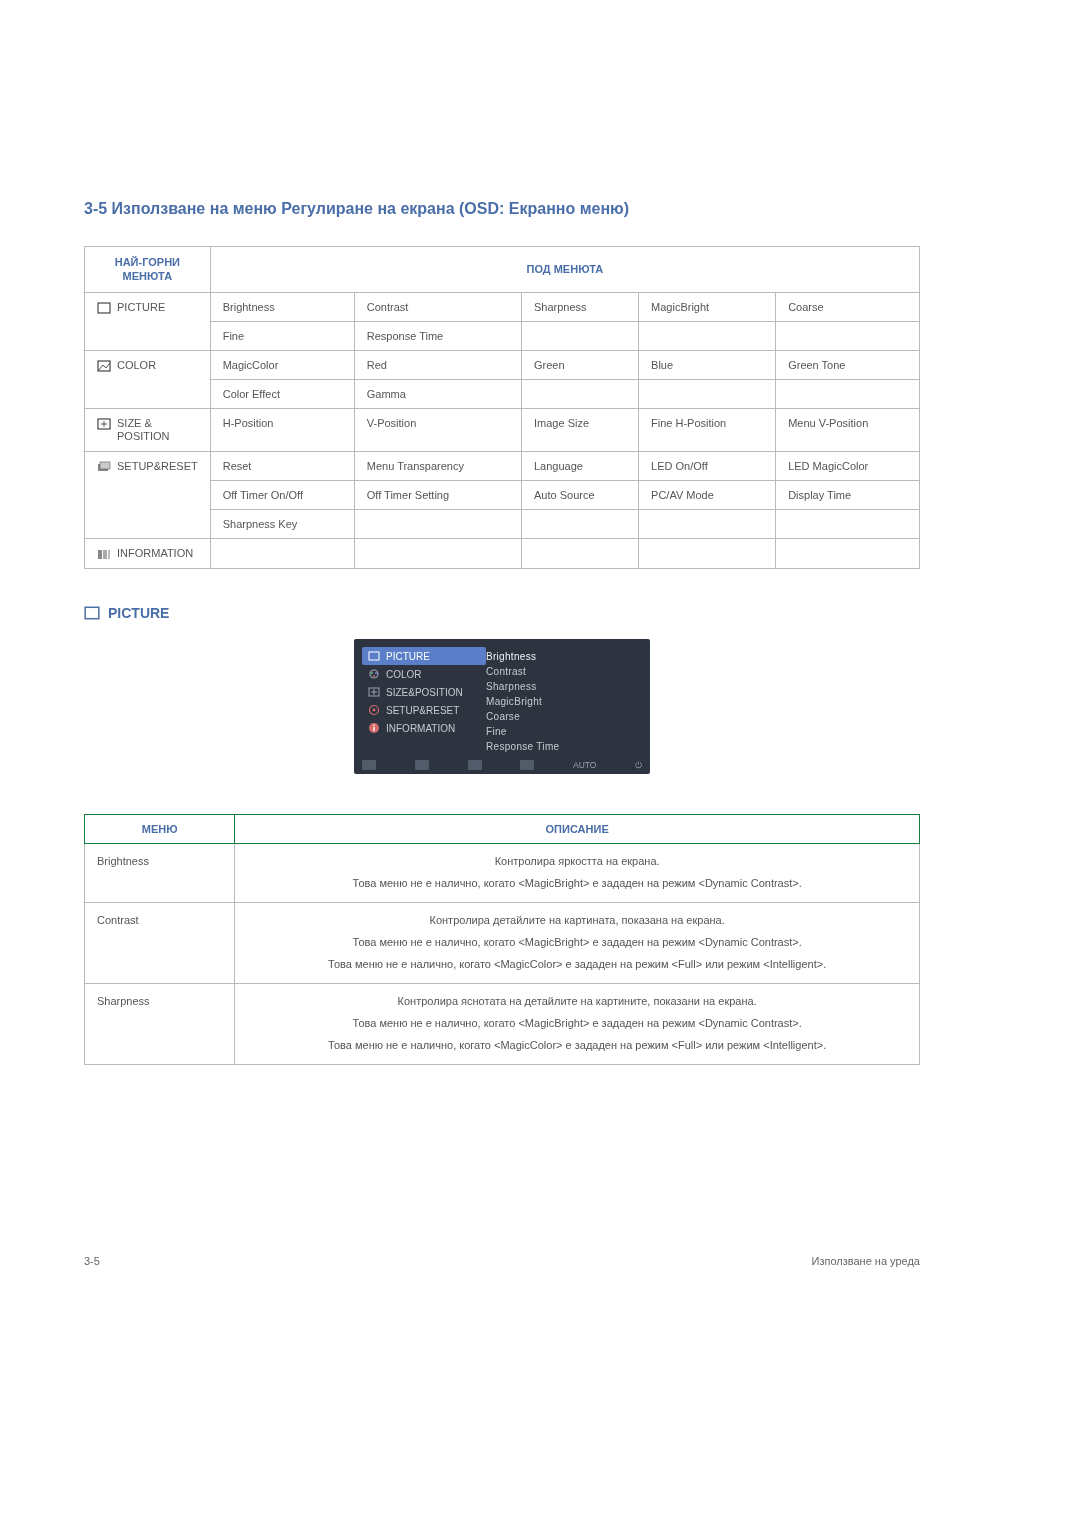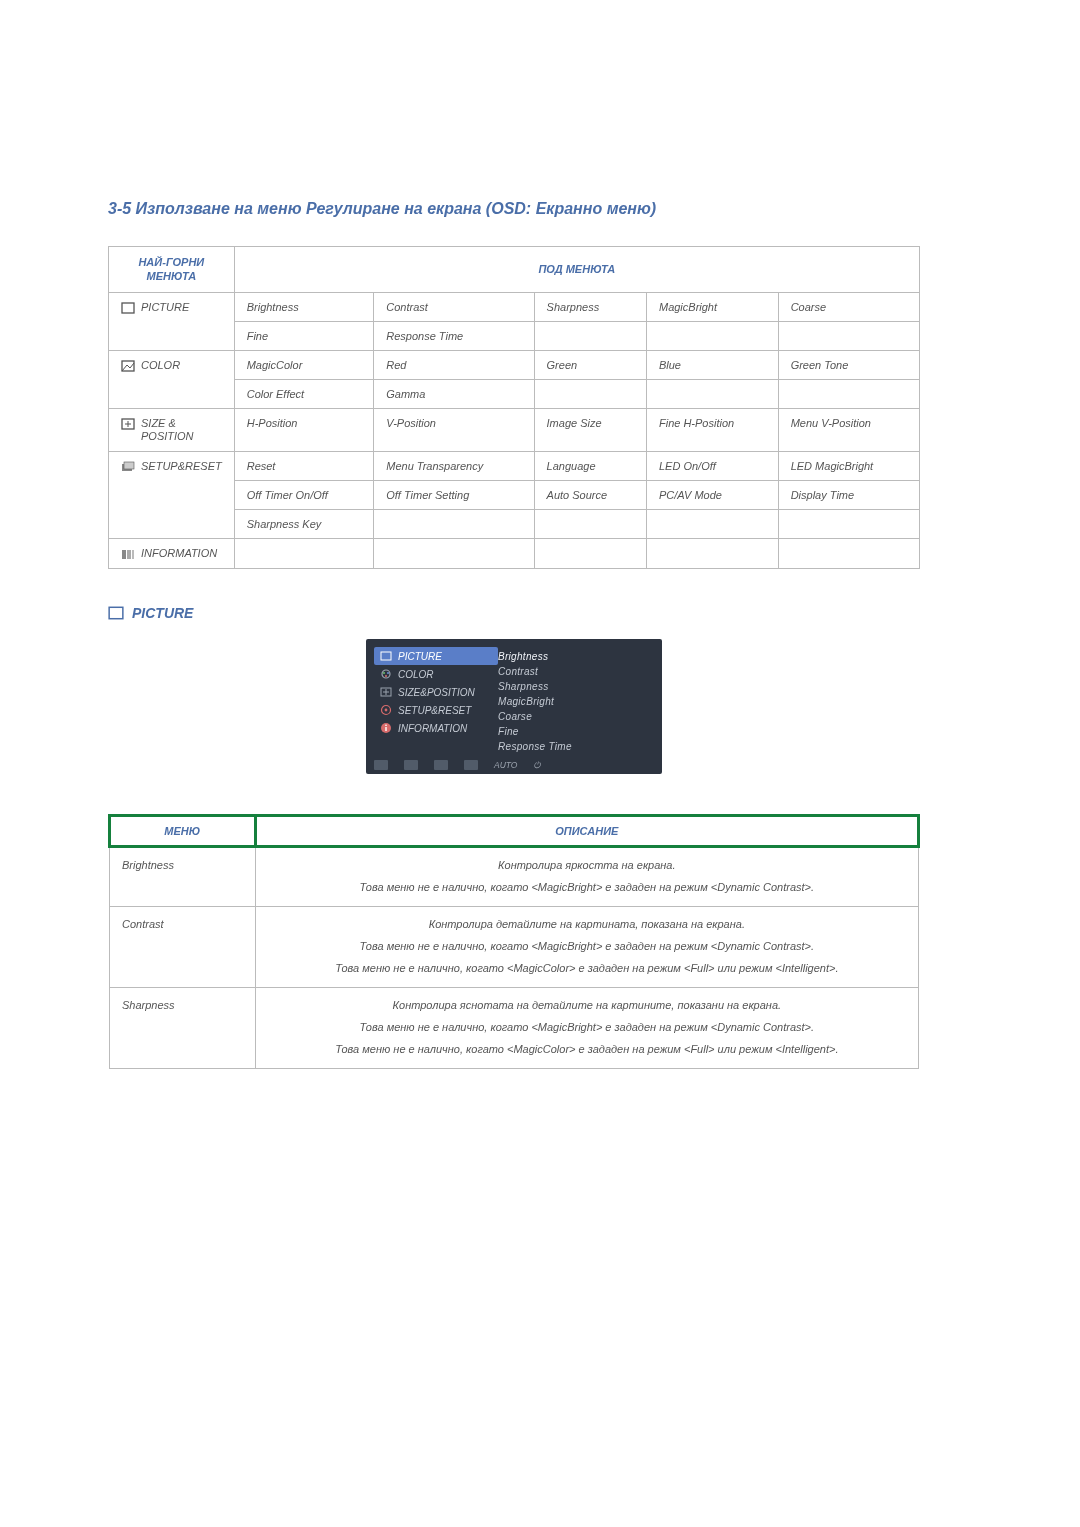--- a/index.html
+++ b/index.html
@@ -5,22 +5,21 @@
   * { box-sizing: border-box; }
   body {
     margin: 0;
     background: #fff;
     font-family: Arial, Helvetica, sans-serif;
     color: #555;
     font-size: 12px;
     width: 1080px;
   }
   .page {
-    padding: 200px 160px 60px 108px;
-    font-style: italic;
+    padding: 200px 160px 60px 84px;
   }
   .section-title {
     color: #4a6ea8;
     font-size: 16px;
     font-weight: bold;
     margin-bottom: 28px;
   }
   .caption {
     font-size: 12px;
     margin-bottom: 12px;
@@ -93,40 +92,40 @@
   .osd-item.active {
     background: #5a7ec8; color: #fff;
   }
   .osd-item .ico {
     width: 12px; height: 12px; display: inline-block;
   }
   .osd-right div { padding: 2px 0; letter-spacing: .3px; }
   .osd-right div.active { color: #f0f3f8; }
   .osd-footer {
     margin-top: 6px;
-    display: flex; justify-content: flex-start; gap: 16px;
+    display: flex; justify-content: space-between; gap: 16px;
     font-size: 8.5px; color: #9aa2ad;
   }
   .osd-btn {
     width: 14px; height: 10px; background: #515b69; border-radius: 1px;
     display: inline-block;
   }
   .osd-footer .txt { line-height: 10px; }
 
   table.desc {
     width: 100%;
     border-collapse: collapse;
   }
   table.desc th {
     background: #fff;
     color: #4a6ea8;
     font-weight: bold;
     font-size: 11px;
     text-align: center;
-    border: 3px solid #15803d;
+    border: 1px solid #15803d;
     padding: 8px 6px;
   }
   table.desc th.m { width: 18%; }
   table.desc td {
     border: 1px solid #bbb;
     padding: 10px 12px;
     vertical-align: top;
     font-size: 11px;
     color: #555;
     line-height: 1.45;
@@ -230,21 +229,21 @@
                 <rect x="1" y="3" width="10" height="7" fill="#888"></rect>
                 <rect x="3" y="1" width="10" height="7" fill="#ccc" stroke="#555" stroke-width="0.6"></rect>
               </svg>
           <span class="cat-text">SETUP&amp;RESET</span>
         </span>
       </td>
       <td>Reset</td>
       <td>Menu Transparency</td>
       <td>Language</td>
       <td>LED On/Off</td>
-      <td>LED MagicBright</td>
+      <td>LED MagicColor</td>
     </tr>
     <tr>
       <td>Off Timer On/Off</td>
       <td>Off Timer Setting</td>
       <td>Auto Source</td>
       <td>PC/AV Mode</td>
       <td>Display Time</td>
     </tr>
     <tr>
       <td>Sharpness Key</td>
@@ -379,14 +378,18 @@
       <td class="m">Sharpness</td>
       <td>
         <p>Контролира яснотата на детайлите на картините, показани на екрана.</p>
         <p>Това меню не е налично, когато &lt;MagicBright&gt; е зададен на режим &lt;Dynamic Contrast&gt;.</p>
         <p>Това меню не е налично, когато &lt;MagicColor&gt; е зададен на режим &lt;Full&gt; или режим &lt;Intelligent&gt;.</p>
       </td>
     </tr>
   </tbody>
     </table>
 
+  <div class="footer">
+    <span>3-5</span>
+    <span>Използване на уреда</span>
+  </div>
 
 </div>
 
 </body></html>

